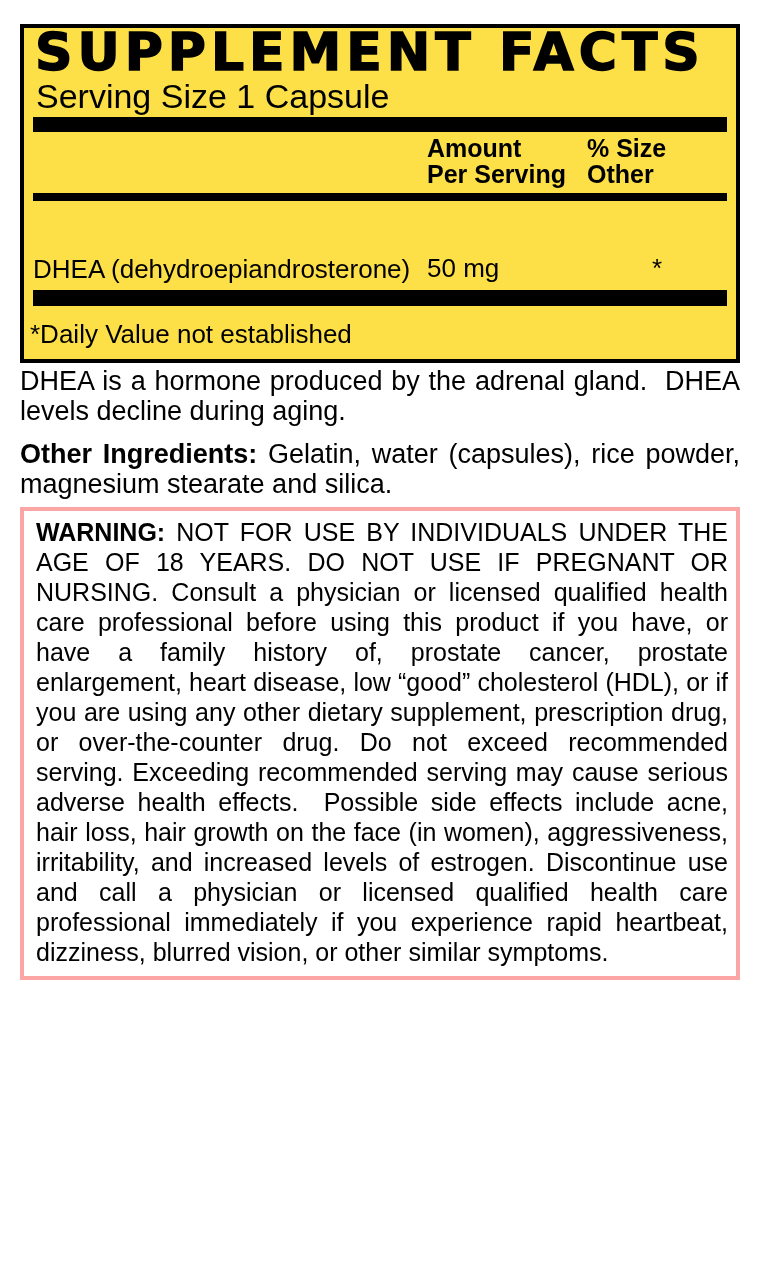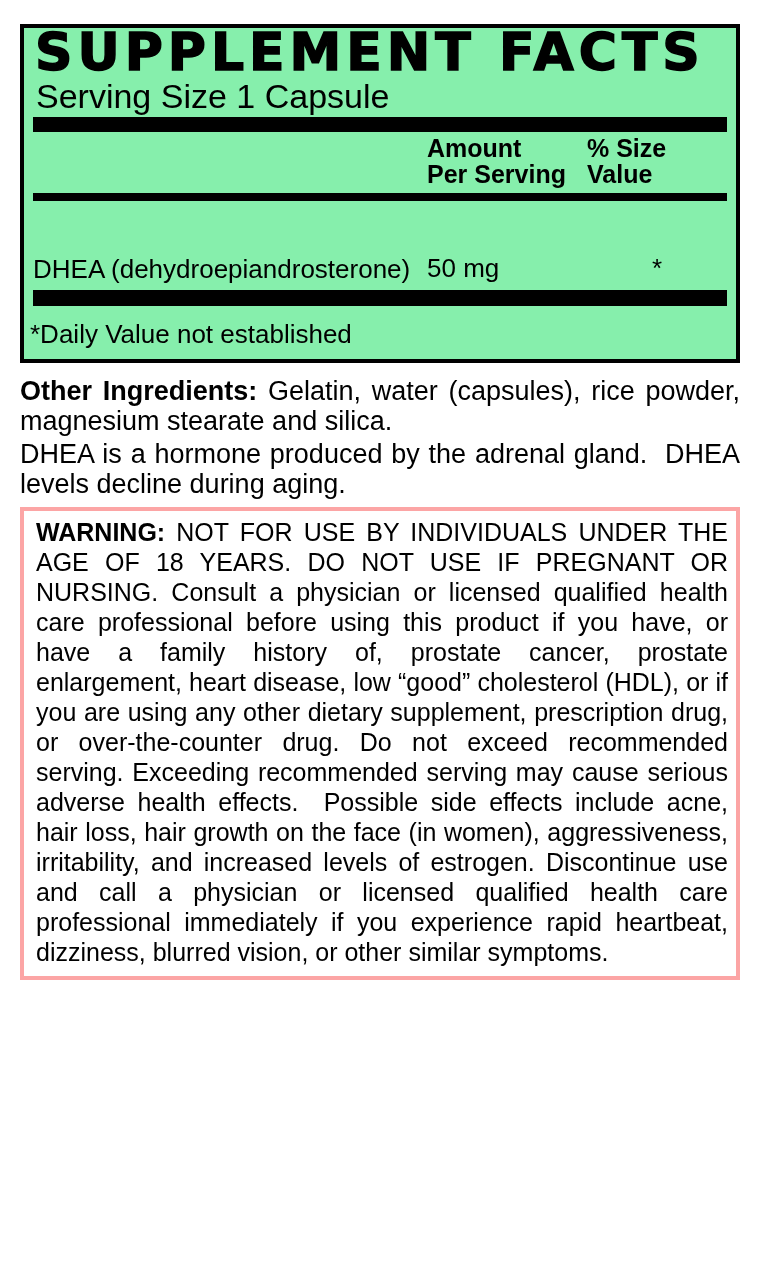--- a/index.html
+++ b/index.html
@@ -10,21 +10,21 @@
     font-family: "Liberation Sans", sans-serif;
     overflow: hidden;
   }
   .page { position: relative; width: 760px; height: 1280px; }
 
   
   .sf-box {
     margin: 24px 20px 0 20px;
     border: 4px solid #000;
     padding: 0 9px 10px 9px;
-    background: #86efac;
+    background: #fde047;
   }
   .sf-title {
     font-family: "DejaVu Sans", sans-serif;
     font-weight: 900;
     font-size: 52px;
     line-height: 46px;
     letter-spacing: 5px;
     margin-top: 1px;
     margin-left: 2px;
     white-space: nowrap;
@@ -97,43 +97,43 @@
     <div class="bar-thick"></div>
 
     <div class="sf-grid sf-headrow">
       <div></div>
       <div class="sf-head">
         <div>Amount</div>
         <div>Per Serving</div>
       </div>
       <div class="sf-head">
         <div>% Size</div>
-        <div>Value</div>
+        <div>Other</div>
       </div>
     </div>
 
     <div class="bar-thin"></div>
 
     <div class="sf-grid sf-row">
       <div class="sf-cell-name">DHEA (dehydroepiandrosterone)</div>
       <div class="sf-cell-amount">50 mg</div>
       <div class="sf-cell-dv">*</div>
     </div>
 
     <div class="bar-thick2"></div>
 
     <div class="sf-footnote">*Daily Value not established</div>
   </div>
 
+  <div class="para second">DHEA is a hormone produced by the adrenal gland.&nbsp; DHEA levels decline during aging.</div>
+
   <div class="para">
     <span class="bold">Other Ingredients:</span>
     <span>Gelatin, water (capsules), rice powder, magnesium stearate and silica.</span>
   </div>
-
-  <div class="para second">DHEA is a hormone produced by the adrenal gland.&nbsp; DHEA levels decline during aging.</div>
 
   <div class="warn-box">
     <div class="warn-text">
       <span class="bold">WARNING:</span>
       <span>NOT FOR USE BY INDIVIDUALS UNDER THE AGE OF 18 YEARS. DO NOT USE IF PREGNANT OR NURSING. Consult a physician or licensed qualified health care professional before using this product if you have, or have a family history of, prostate cancer, prostate enlargement, heart disease, low “good” cholesterol (HDL), or if you are using any other dietary supplement, prescription drug, or over-the-counter drug. Do not exceed recommended serving. Exceeding recommended serving may cause serious adverse health effects.&nbsp; Possible side effects include acne, hair loss, hair growth on the face (in women), aggressiveness, irritability, and increased levels of estrogen. Discontinue use and call a physician or licensed qualified health care professional immediately if you experience rapid heartbeat, dizziness, blurred vision, or other similar symptoms.</span>
     </div>
   </div>
 
 </div>
 

